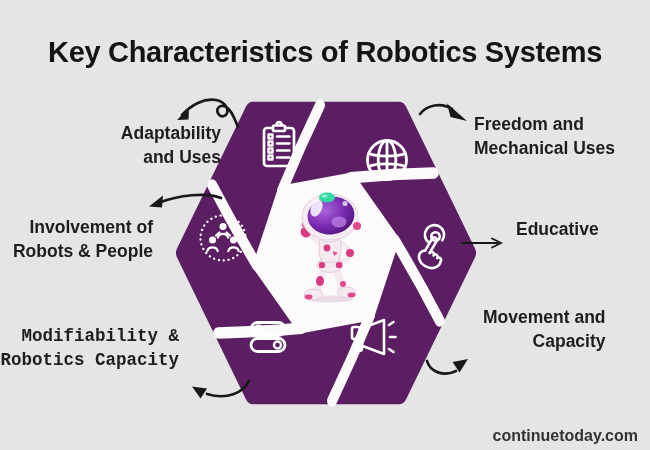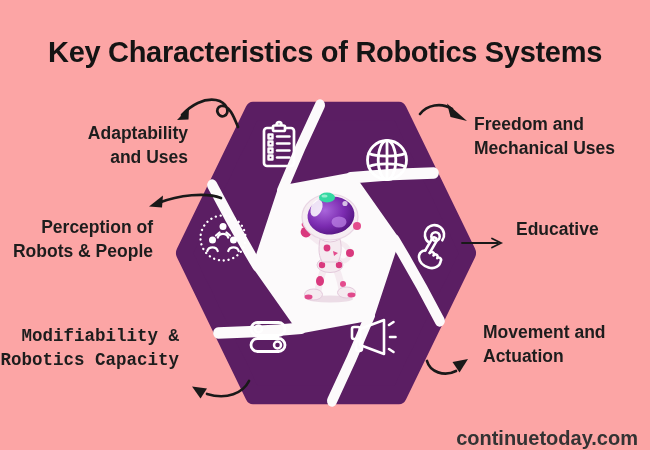--- a/index.html
+++ b/index.html
@@ -1,36 +1,36 @@
 <!DOCTYPE html>
 <html><head>
 <meta charset="utf-8">
 <style>
   html,body{margin:0;padding:0;}
   #canvas{
     position:relative; width:650px; height:450px; overflow:hidden;
-    background:#fca5a5;
+    background:#e5e5e5;
     font-family:"Liberation Sans", sans-serif;
   }
   #stage{position:absolute; inset:0;}
   .title{
     position:absolute; top:36px; left:0; width:650px;
     text-align:center; font-size:29px; font-weight:700; color:#141414;
     letter-spacing:-0.3px;
   }
   .lbl{
     position:absolute; font-size:17.5px; font-weight:700; color:#1d1d1d;
     line-height:1.38; white-space:nowrap;
   }
   .lbl span{display:block;}
   .lbl.right{text-align:right;}
   .lbl.left{text-align:left;}
   .watermark{
     position:absolute; right:12px; top:427px;
-    font-size:20px; font-weight:700; color:#333;
+    font-size:16px; font-weight:700; color:#333;
   }
 </style>
 </head>
 <body>
 
 <div id="canvas">
 
   <div class="title">Key Characteristics of Robotics Systems</div>
 
   <svg id="stage" viewBox="0 0 650 450">
@@ -176,44 +176,44 @@
         <path d="M 249 381 C 243 393 227 400 207 394"></path>
         <path d="M 192 386.5 L 207 388.5 L 200.5 398.5 Z" fill="#191919" stroke="none"></path>
       </g>
       <g>
         <path d="M 427 361 C 430 372 444 377 456 371"></path>
         <path d="M 468 359 L 452.5 362 L 459.5 372.5 Z" fill="#191919" stroke="none"></path>
       </g>
     </g>
   </svg>
 
-  <div class="lbl right" style="right:462px; top:121px;">
+  <div class="lbl right" style="right:429px; top:121px;">
     <span>Adaptability</span>
     <span>and Uses</span>
   </div>
 
   <div class="lbl left" style="left:474px; top:112px;">
     <span>Freedom and</span>
     <span>Mechanical Uses</span>
   </div>
 
   <div class="lbl right" style="right:497px; top:215px;">
-    <span>Perception of</span>
+    <span>Involvement of</span>
     <span>Robots &amp; People</span>
   </div>
 
   <div class="lbl left" style="left:516px; top:217px;">
     <span>Educative</span>
   </div>
 
   <div class="lbl right" style="right:471px; top:324px;font-family:Liberation Mono, monospace;">
     <span>Modifiability &amp;</span>
     <span>Robotics Capacity</span>
   </div>
 
-  <div class="lbl left" style="left:483px; top:320px;">
+  <div class="lbl left" style="left:483px; top:305px;text-align:right;">
     <span>Movement and</span>
-    <span>Actuation</span>
+    <span>Capacity</span>
   </div>
 
   <div class="watermark">continuetoday.com</div>
 
 </div>
 
 </body></html>

